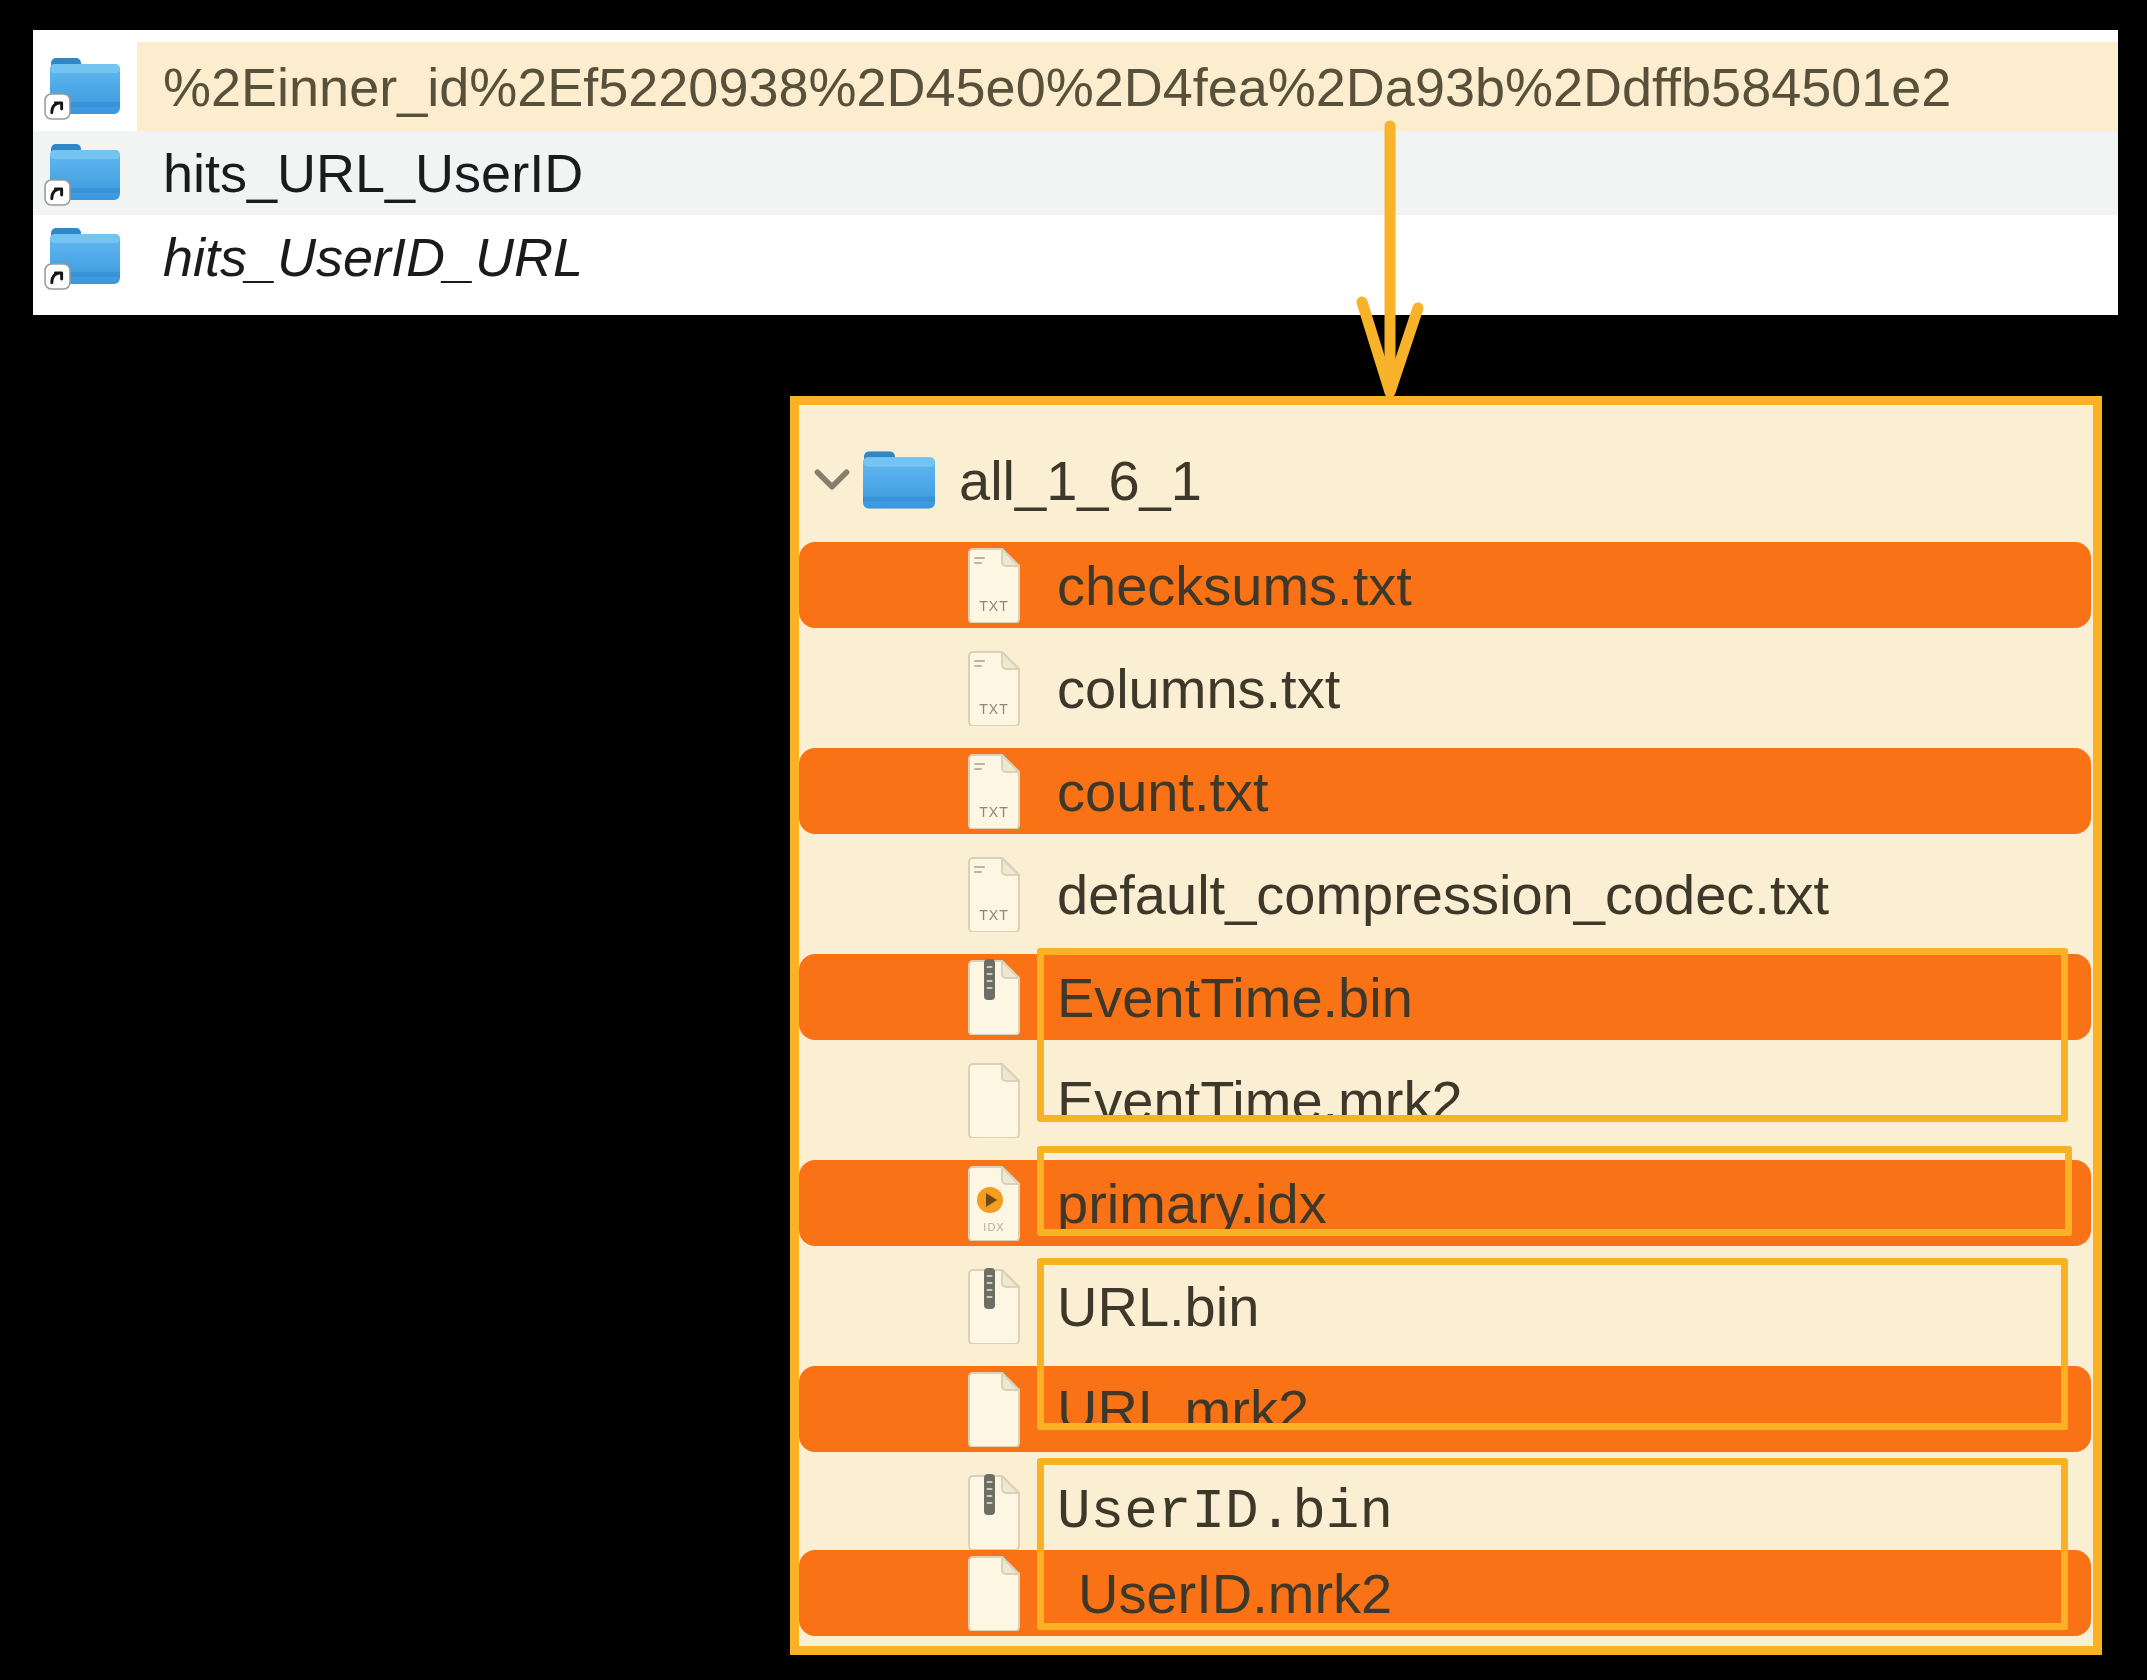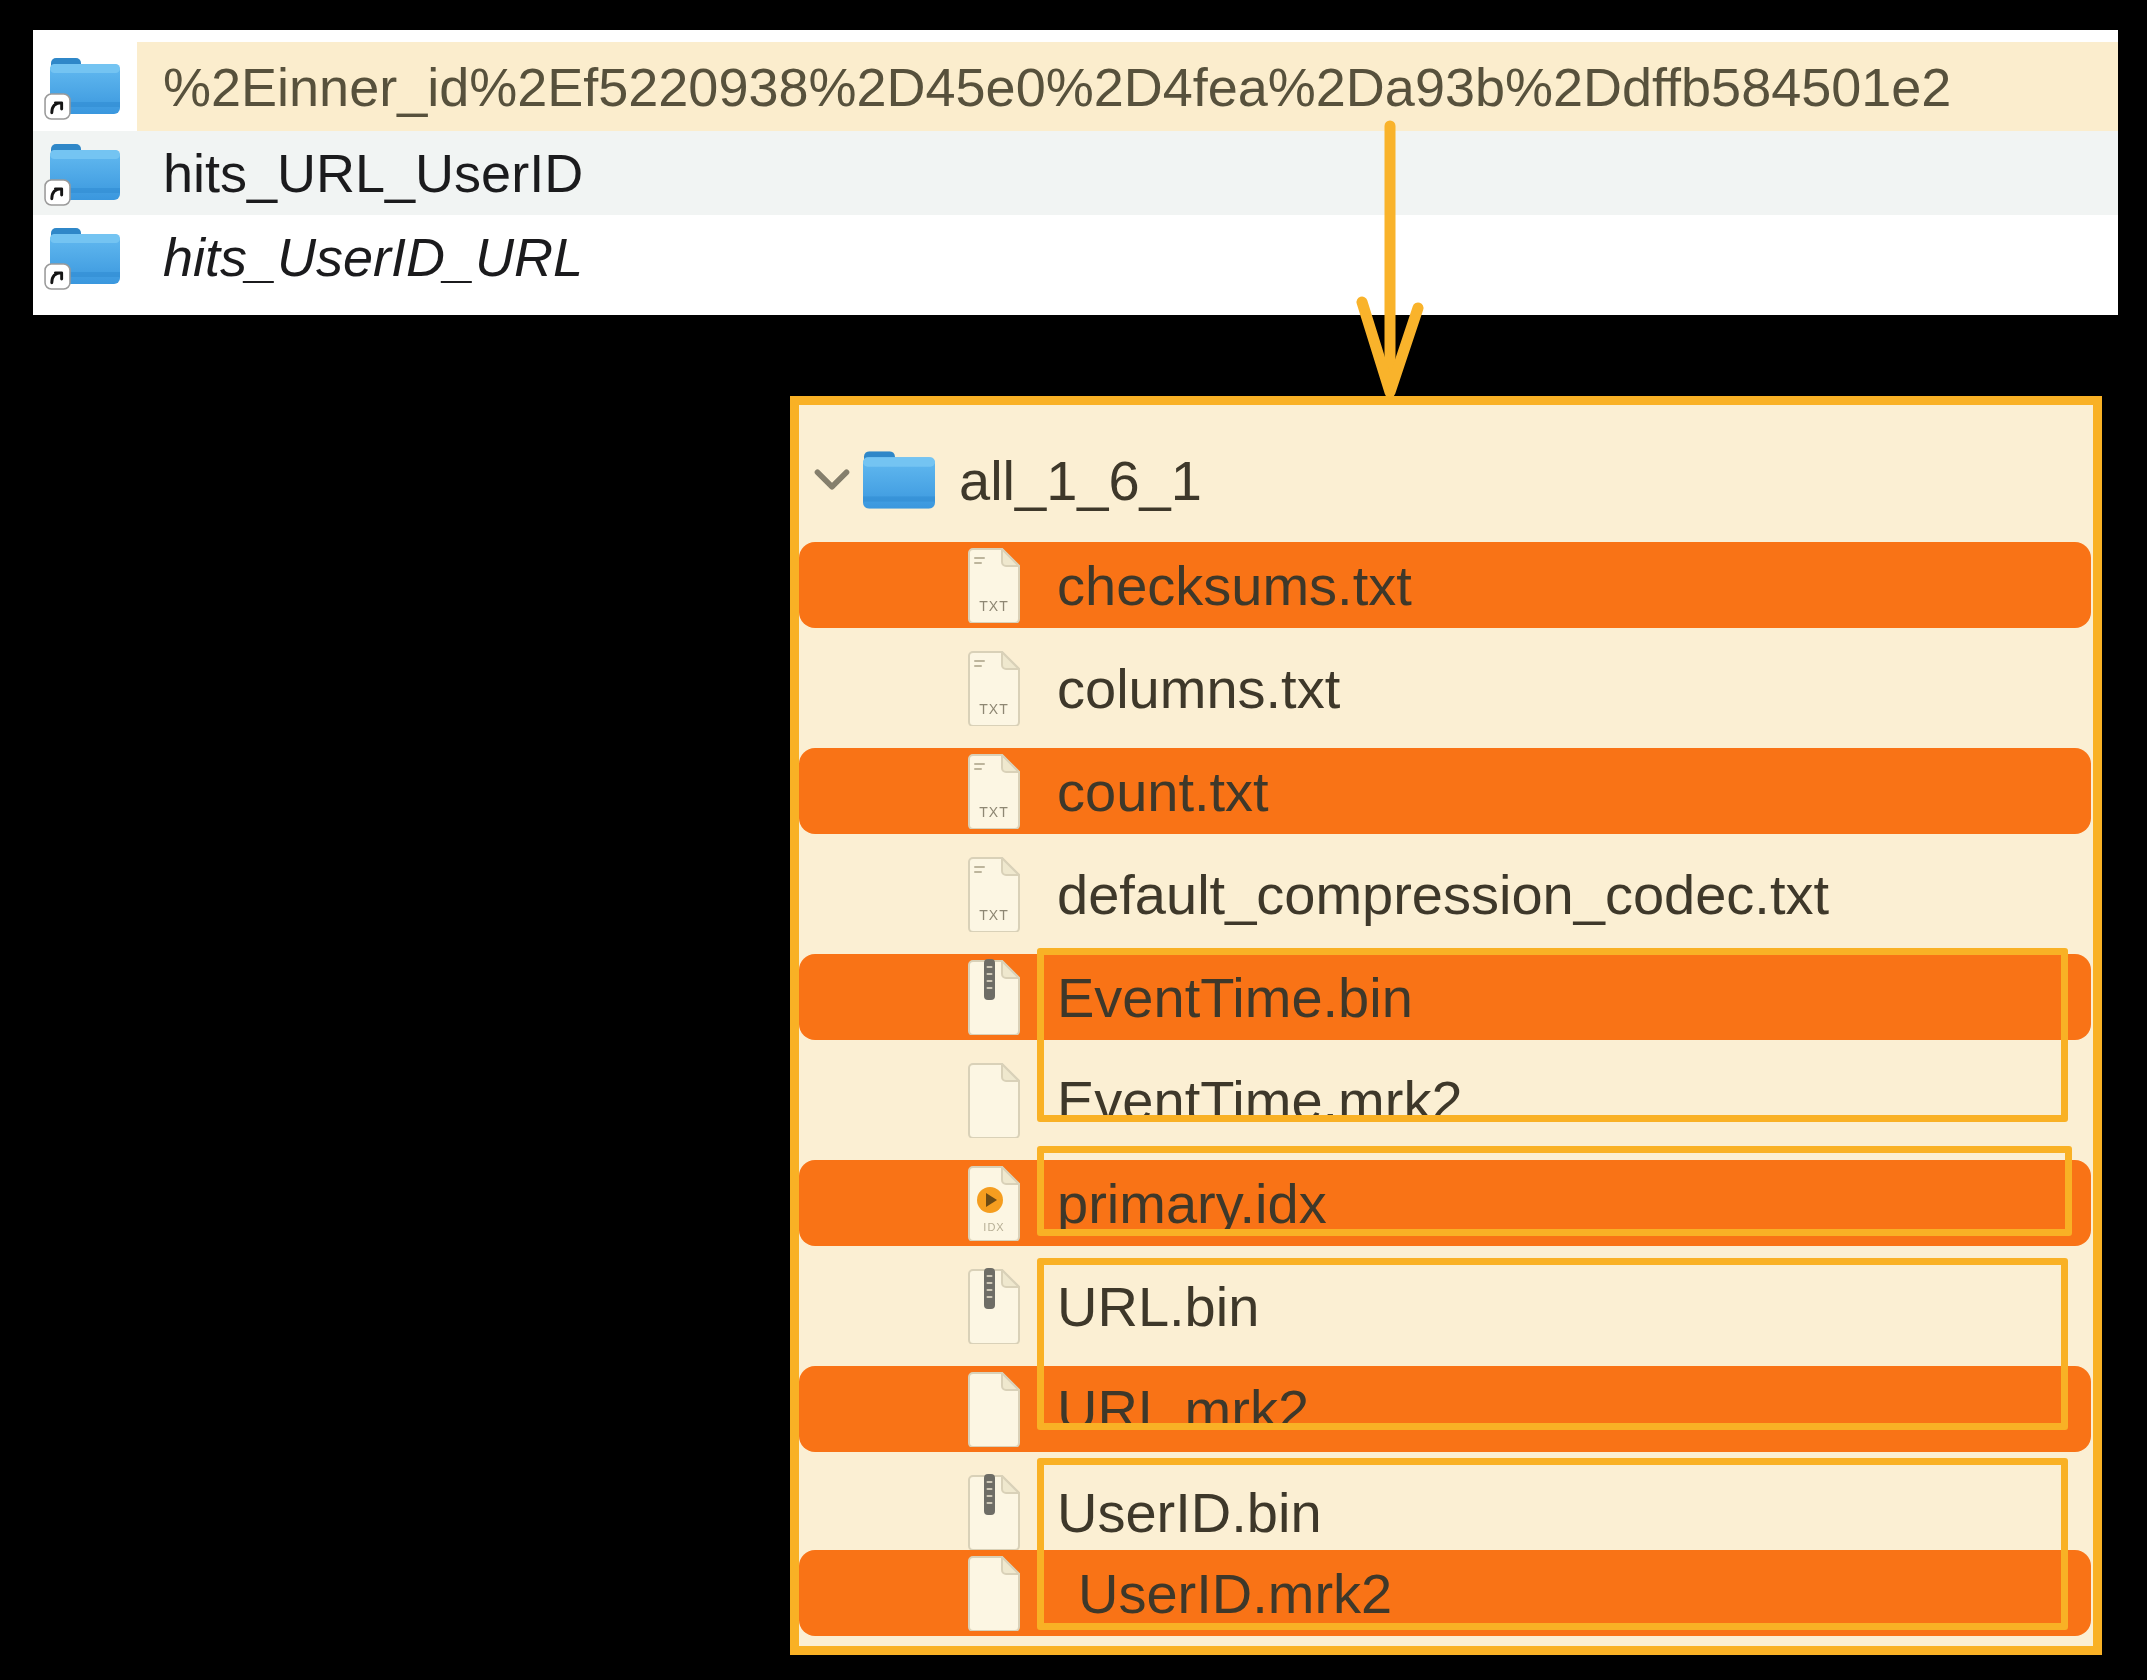--- a/index.html
+++ b/index.html
@@ -234,21 +234,21 @@
     <span class="tree-label">URL.bin</span>
   </div>
         <div class="tree-row striped" style="top: 961px; text-align: center;">
     <span class="doc-icon">
       <svg viewBox="0 0 62 76">
               <use href="#sym-doc-blank"></use>
             </svg>
     </span>
     <span class="tree-label">URL.mrk2</span>
   </div>
-        <div class="tree-row" style="top: 1064px;">
+        <div class="tree-row" style="top: 1064px; font-family: Liberation Mono, monospace;">
     <span class="doc-icon">
       <svg viewBox="0 0 62 76">
               <use href="#sym-doc-bin"></use>
             </svg>
     </span>
     <span class="tree-label">UserID.bin</span>
   </div>
         <div class="tree-row striped" style="top: 1145px; gap: 21px;">
     <span class="doc-icon">
       <svg viewBox="0 0 62 76">

